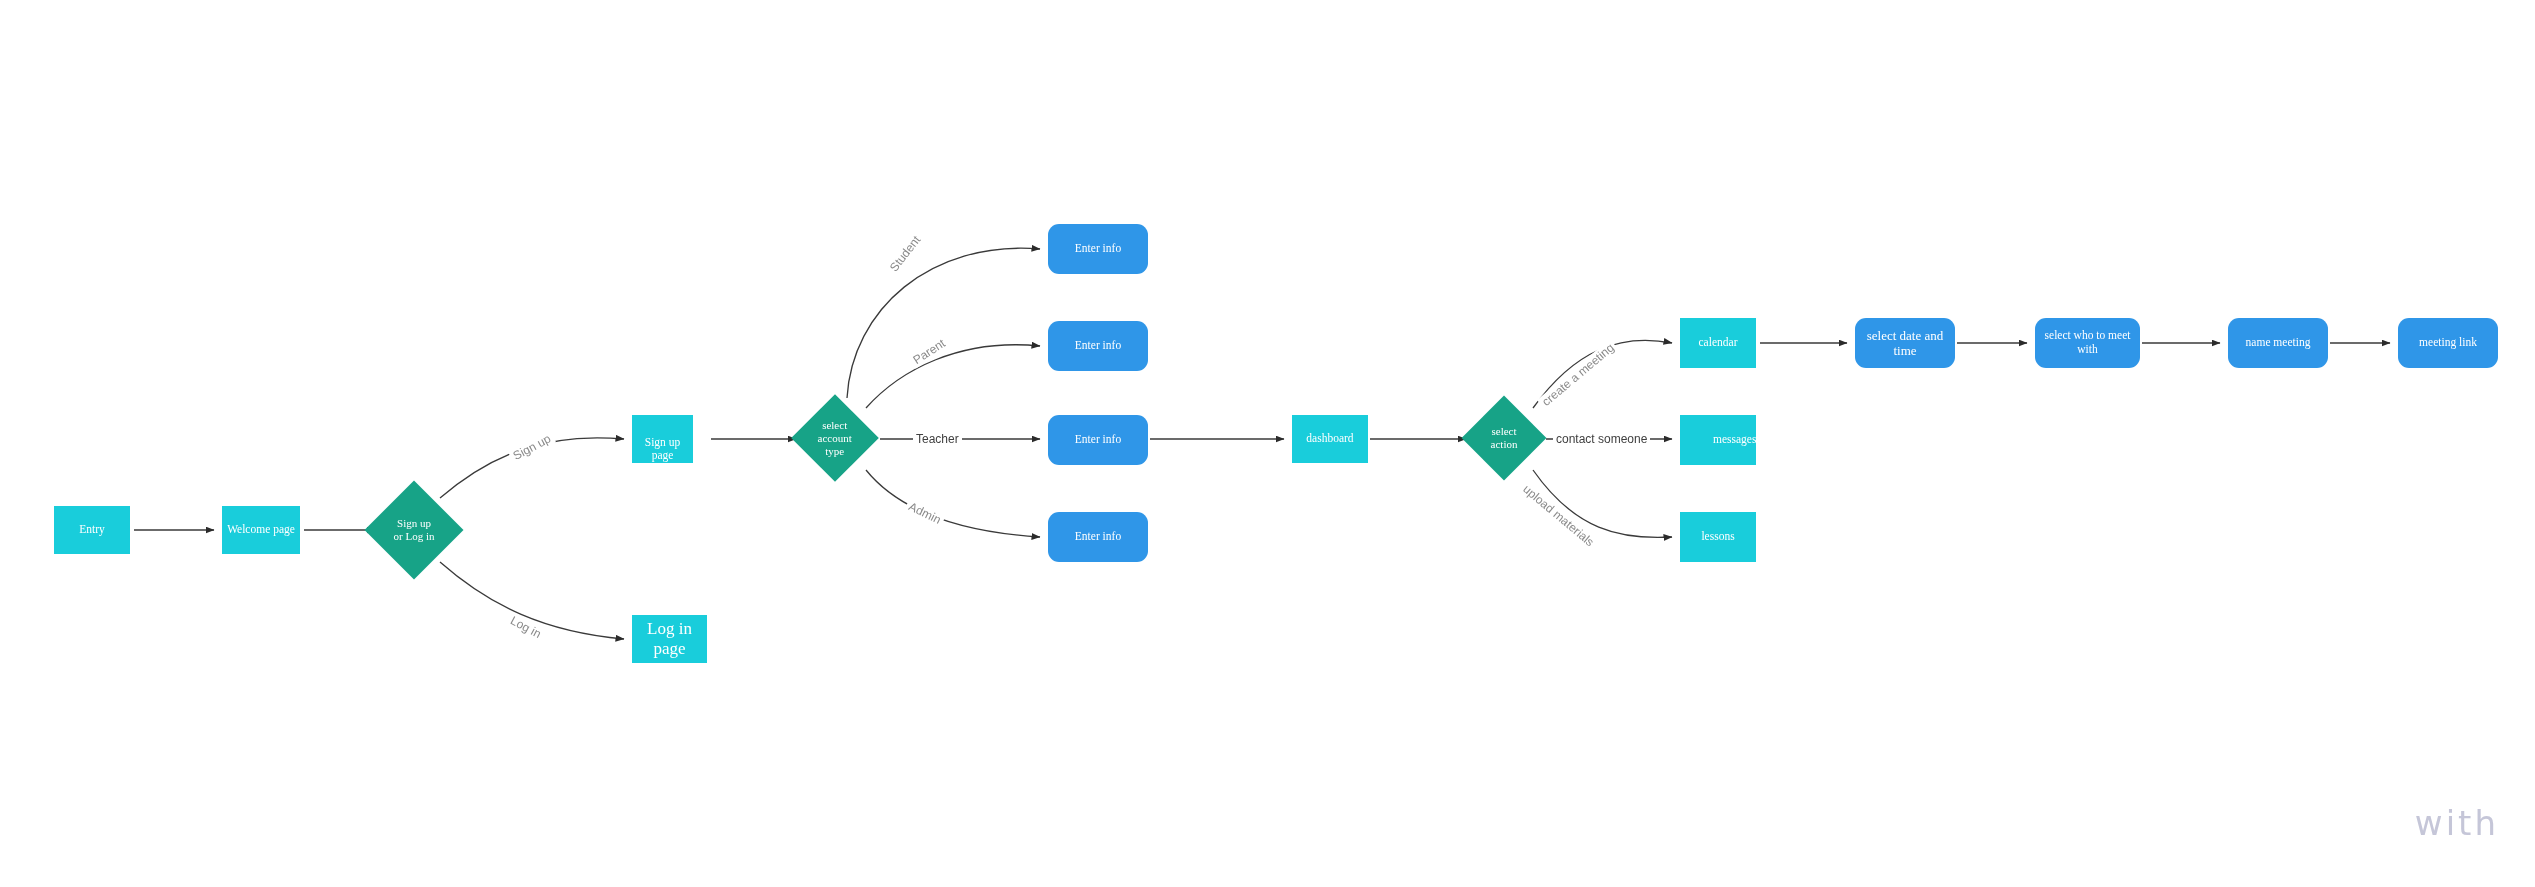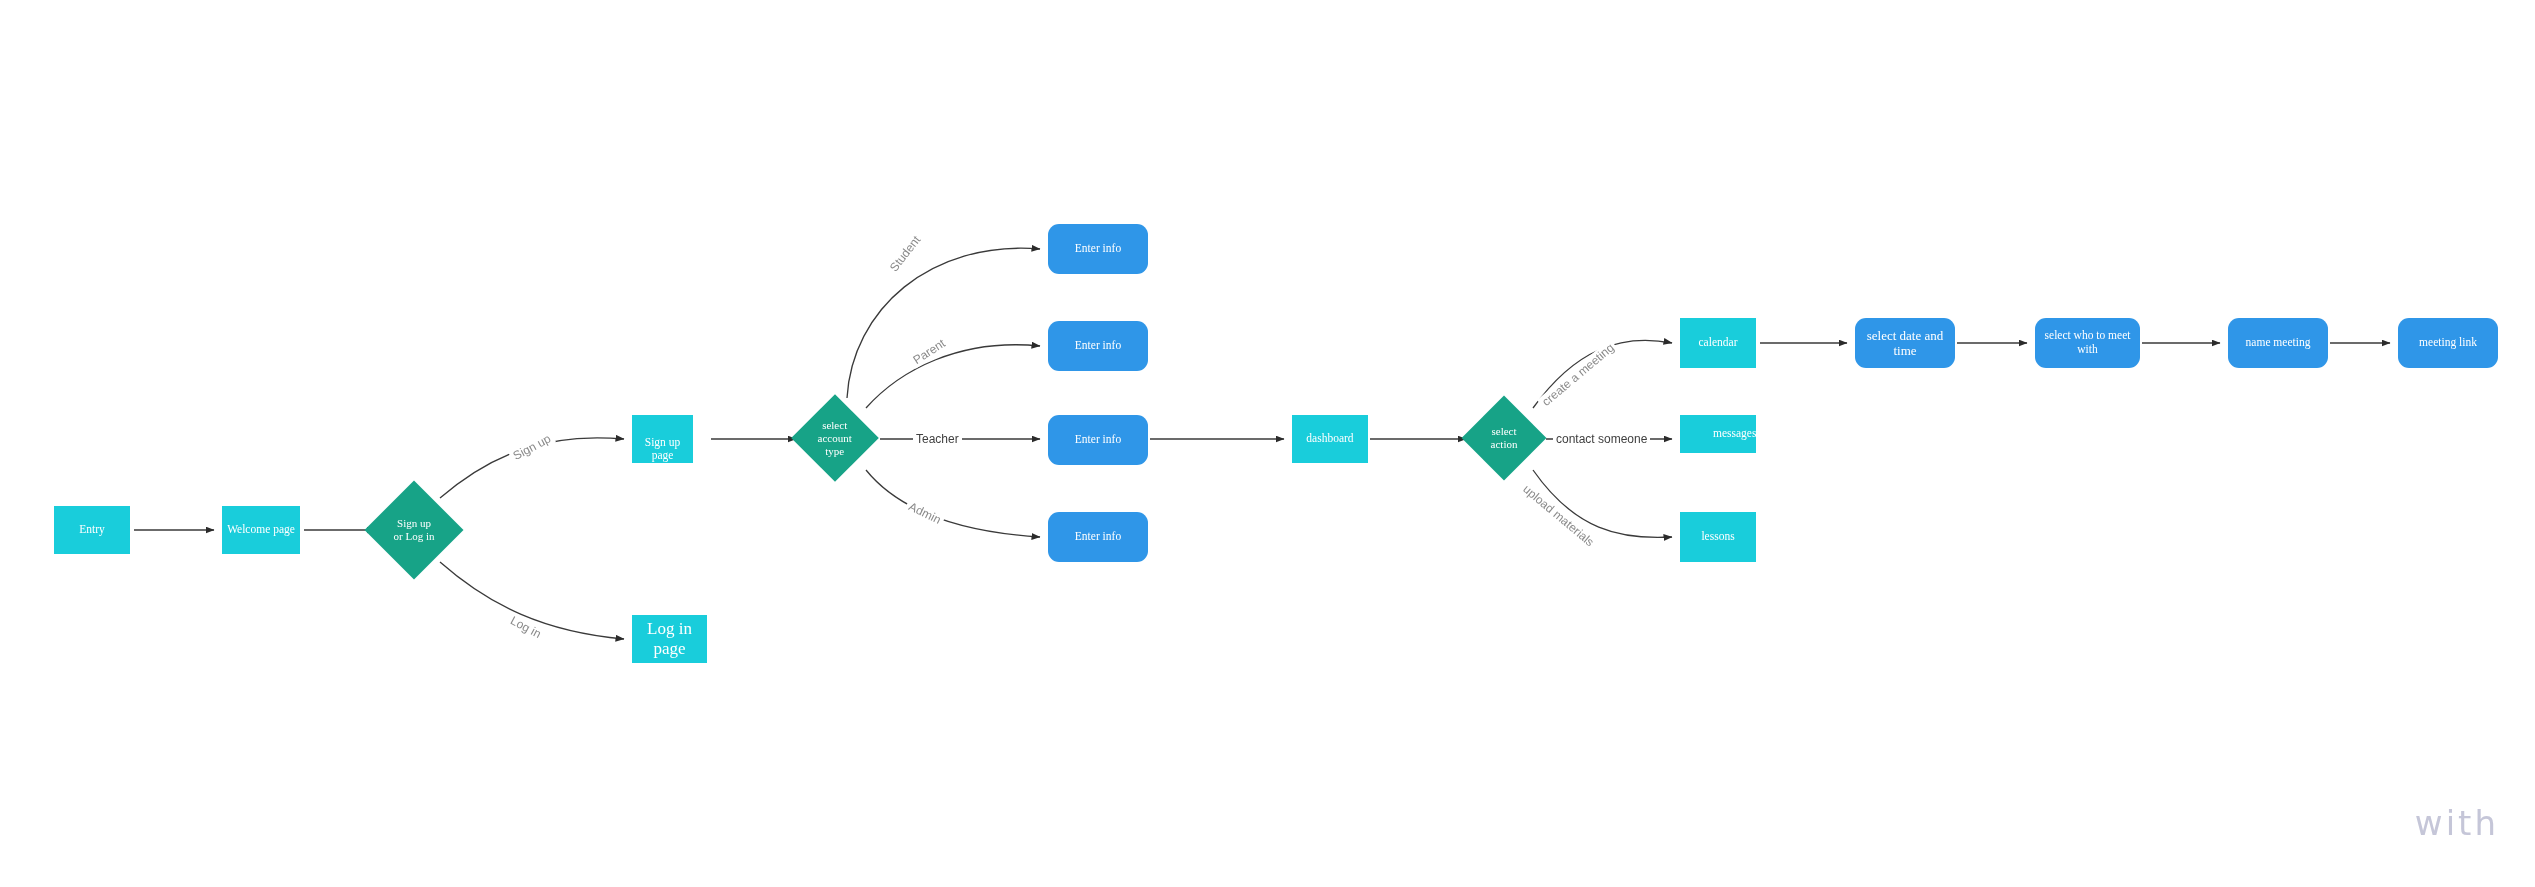--- a/index.html
+++ b/index.html
@@ -154,21 +154,21 @@
       </div>
       <div class="node shape-rect fill-cyan" style="left: 1292px; top: 415px; width: 76px; height: 48px; font-size: 11.5px;">
         <span class="node-label">dashboard</span>
       </div>
       <div class="node shape-diamond fill-green" style="left: 1474px; top: 408px; width: 60px; height: 60px; font-size: 11px;">
         <span class="node-label">select<br>action</span>
       </div>
       <div class="node shape-rect fill-cyan" style="left: 1680px; top: 318px; width: 76px; height: 50px; font-size: 11.5px;">
         <span class="node-label">calendar</span>
       </div>
-      <div class="node shape-rect fill-cyan" style="left: 1680px; top: 415px; width: 76px; height: 38px; font-size: 11.5px; padding-left: 29px;">
+      <div class="node shape-rect fill-cyan" style="left: 1680px; top: 415px; width: 76px; height: 50px; font-size: 11.5px; padding-left: 29px;">
         <span class="node-label">messages</span>
       </div>
       <div class="node shape-rect fill-cyan" style="left: 1680px; top: 512px; width: 76px; height: 50px; font-size: 11.5px;">
         <span class="node-label">lessons</span>
       </div>
       <div class="node shape-round fill-blue" style="left: 1855px; top: 318px; width: 100px; height: 50px; font-size: 13px;">
         <span class="node-label">select date and time</span>
       </div>
       <div class="node shape-round fill-blue" style="left: 2035px; top: 318px; width: 105px; height: 50px; font-size: 11.5px;">
         <span class="node-label">select who to meet<br>with</span>

